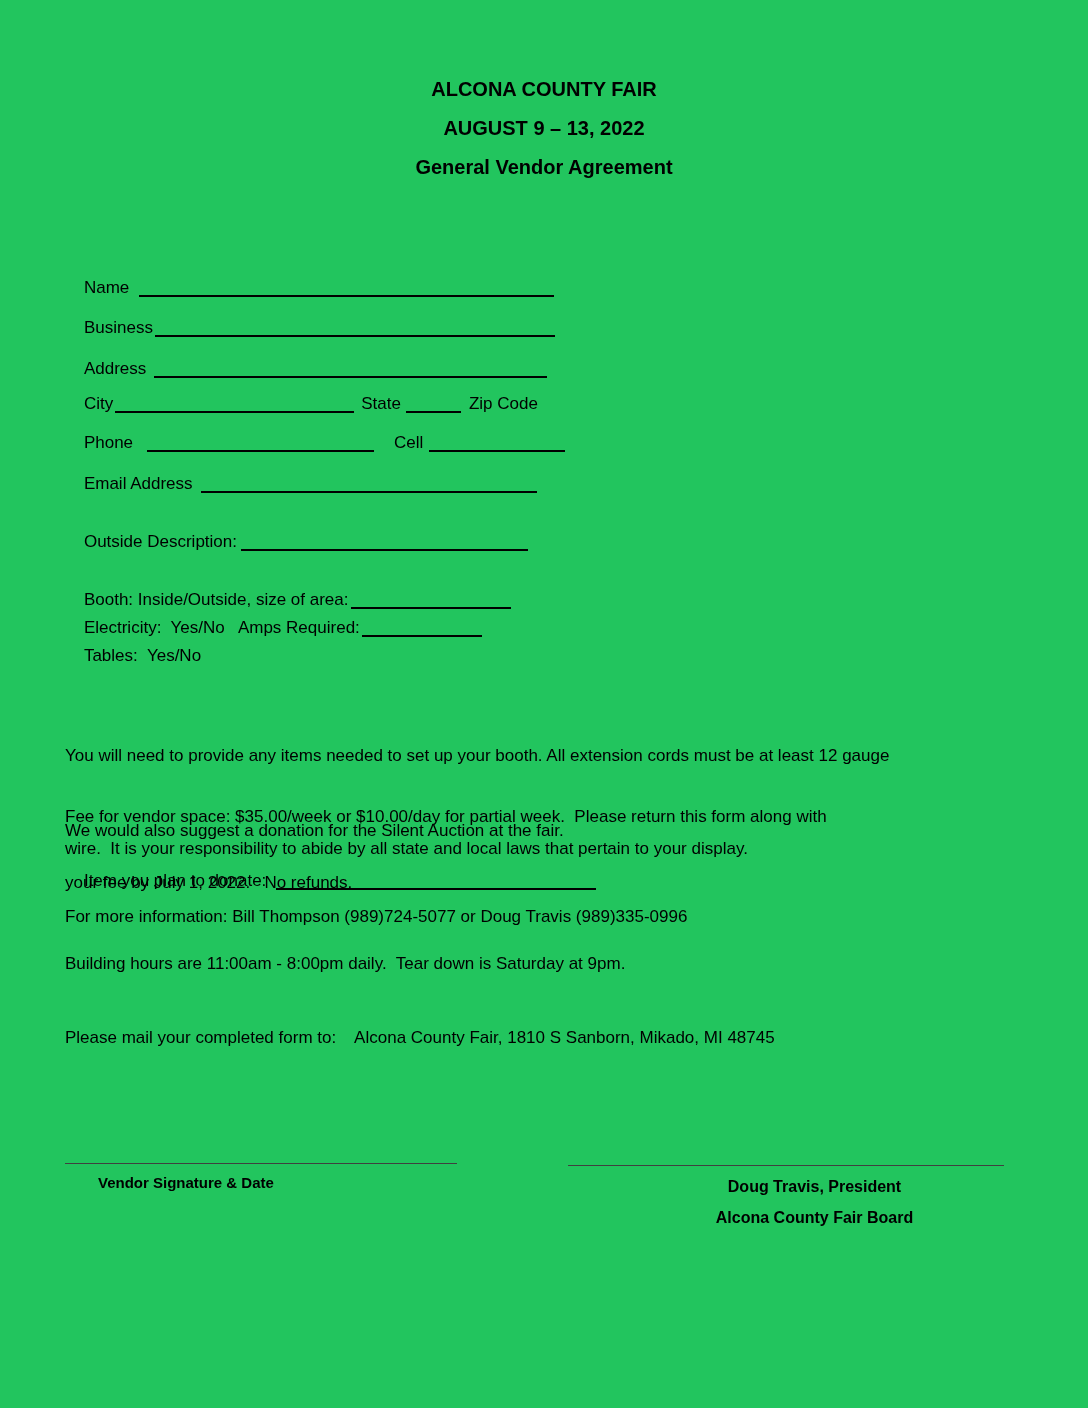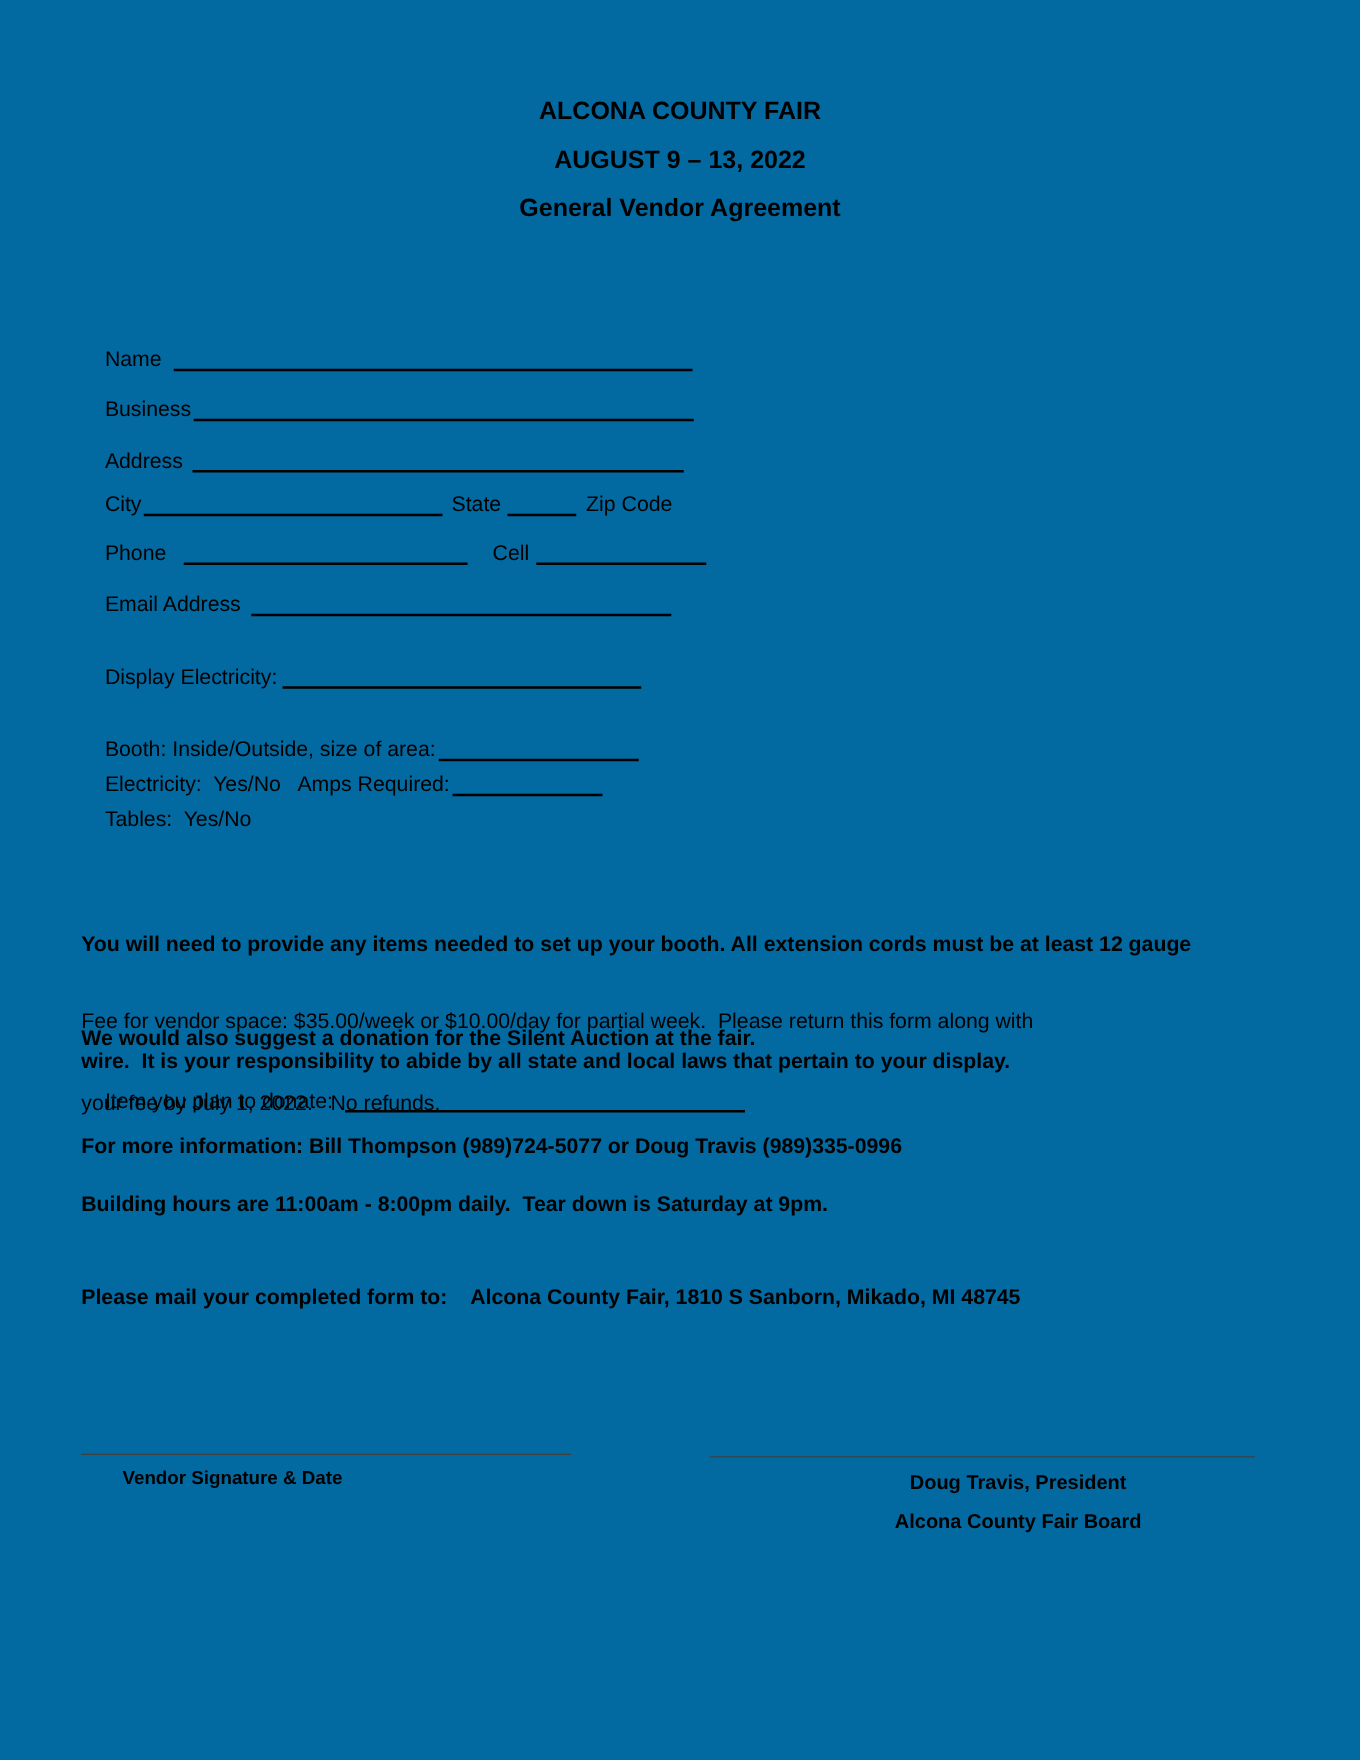--- a/index.html
+++ b/index.html
@@ -4,21 +4,21 @@
 <style>
   html, body {
     margin: 0;
     padding: 0;
     background: #ffffff;
   }
   .page {
     position: relative;
     width: 1088px;
     height: 1408px;
-    background: #0369a1;
+    background: #22c55e;
     font-family: "Liberation Sans", "DejaVu Sans", sans-serif;
     font-size: 17px;
     line-height: 22px;
     color: #000000;
     overflow: hidden;
   }
   .abs {
     position: absolute;
     left: 65px;
     white-space: pre-wrap;
@@ -30,21 +30,21 @@
     font-weight: bold;
     font-size: 20px;
     line-height: 23px;
   }
   .fill {
     display: inline-block;
     height: 0;
     border-bottom: 2px solid #000;
     vertical-align: -4px;
   }
-  .para { width: 962px; font-weight: bold; }
+  .para { width: 962px; }
   .setup-para { line-height: 31px; }
   .bold { font-weight: normal; }
   .sig-col { position: absolute; border-top: 1px solid #404040; }
   .sig-left { left: 65px; top: 1163px; width: 392px; }
   .sig-right { left: 568px; top: 1165px; width: 436px; text-align: center; }
   .sig-left .sig-label {
     margin: 8px 0 0 33px;
     font-weight: bold;
     font-size: 15px;
     white-space: pre-wrap;
@@ -84,21 +84,21 @@
 
   <div class="abs" style="top:410px">
     <span>Phone</span><span class="fill" style="width:227px;margin-left:14px"></span><span style="margin-left:20px">Cell</span><span class="fill" style="width:136px;margin-left:6px"></span>
   </div>
 
   <div class="abs" style="top:451px">
     <span>Email Address</span><span class="fill" style="width:336px;margin-left:8px"></span>
   </div>
 
   <div class="abs" style="top:509px">
-    <span>Display Electricity:</span><span class="fill" style="width:287px;margin-left:4px"></span>
+    <span>Outside Description:</span><span class="fill" style="width:287px;margin-left:4px"></span>
   </div>
 
   <div class="abs" style="top:567px">
     <span>Booth: Inside/Outside, size of area:</span><span class="fill" style="width:160px;margin-left:2px"></span>
   </div>
 
   <div class="abs" style="top:595px">
     <span>Electricity:  Yes/No   Amps Required:</span><span class="fill" style="width:120px;margin-left:2px"></span>
   </div>
 

